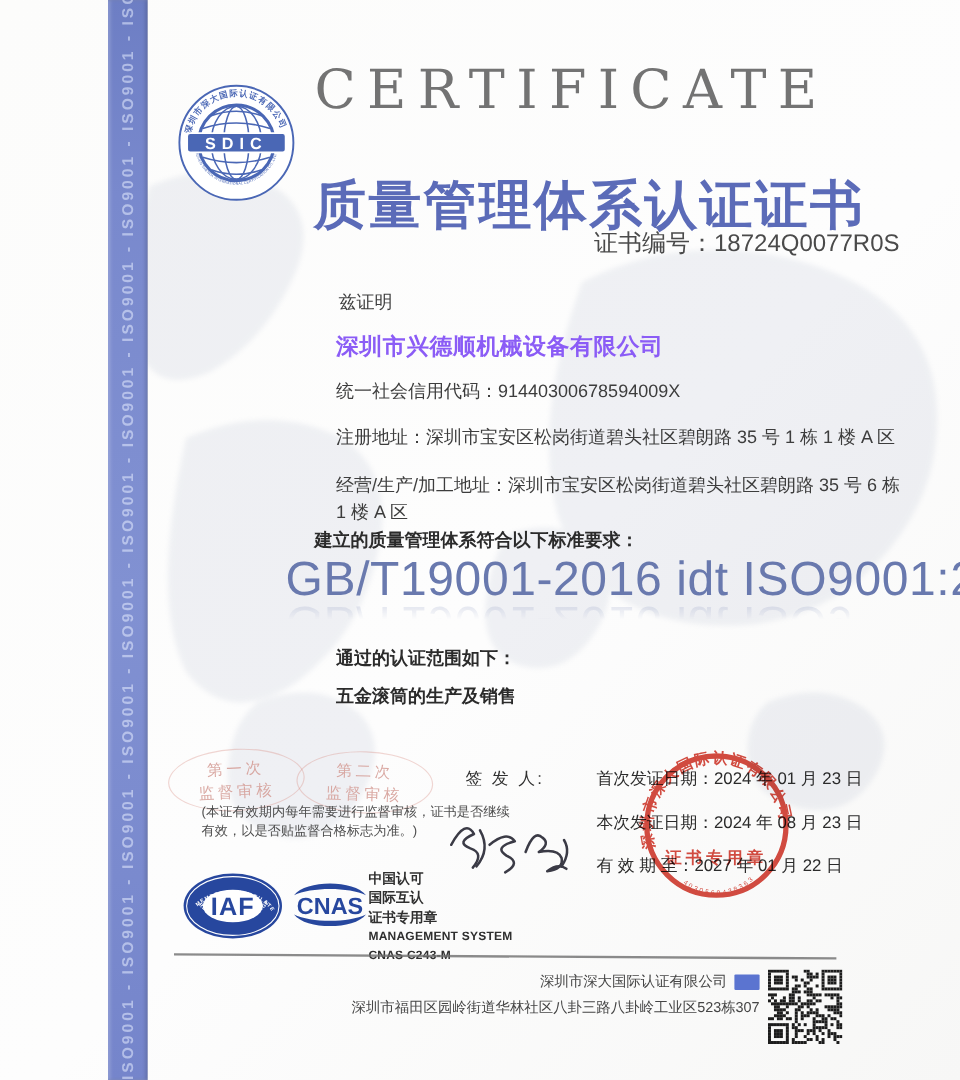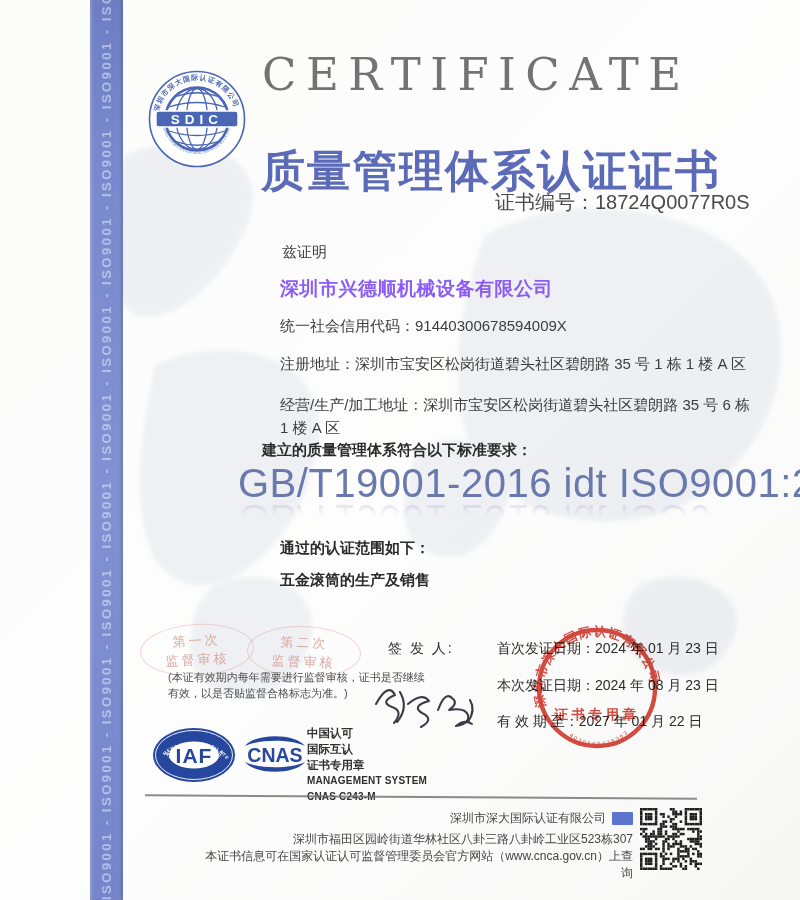--- a/index.html
+++ b/index.html
@@ -222,21 +222,20 @@
 </div>
 
 <div class="abs rule"></div>
 
 <div class="abs footer">
   <div class="l1">
     <span>深圳市深大国际认证有限公司</span>
     <span class="blue-rect"></span>
   </div>
   <div>深圳市福田区园岭街道华林社区八卦三路八卦岭工业区523栋307</div>
-  <div>本证书信息可在国家认证认可监督管理委员会官方网站（www.cnca.gov.cn）上查询</div>
 </div>
 
 <svg class="abs qr" width="62" height="62" viewBox="0 0 62 62">
     <rect x="0.00" y="0.00" width="2.48" height="2.48" fill="#1c1c1c"></rect>
     <rect x="2.48" y="0.00" width="2.48" height="2.48" fill="#1c1c1c"></rect>
     <rect x="4.96" y="0.00" width="2.48" height="2.48" fill="#1c1c1c"></rect>
     <rect x="7.44" y="0.00" width="2.48" height="2.48" fill="#1c1c1c"></rect>
     <rect x="9.92" y="0.00" width="2.48" height="2.48" fill="#1c1c1c"></rect>
     <rect x="12.40" y="0.00" width="2.48" height="2.48" fill="#1c1c1c"></rect>
     <rect x="14.88" y="0.00" width="2.48" height="2.48" fill="#1c1c1c"></rect>

